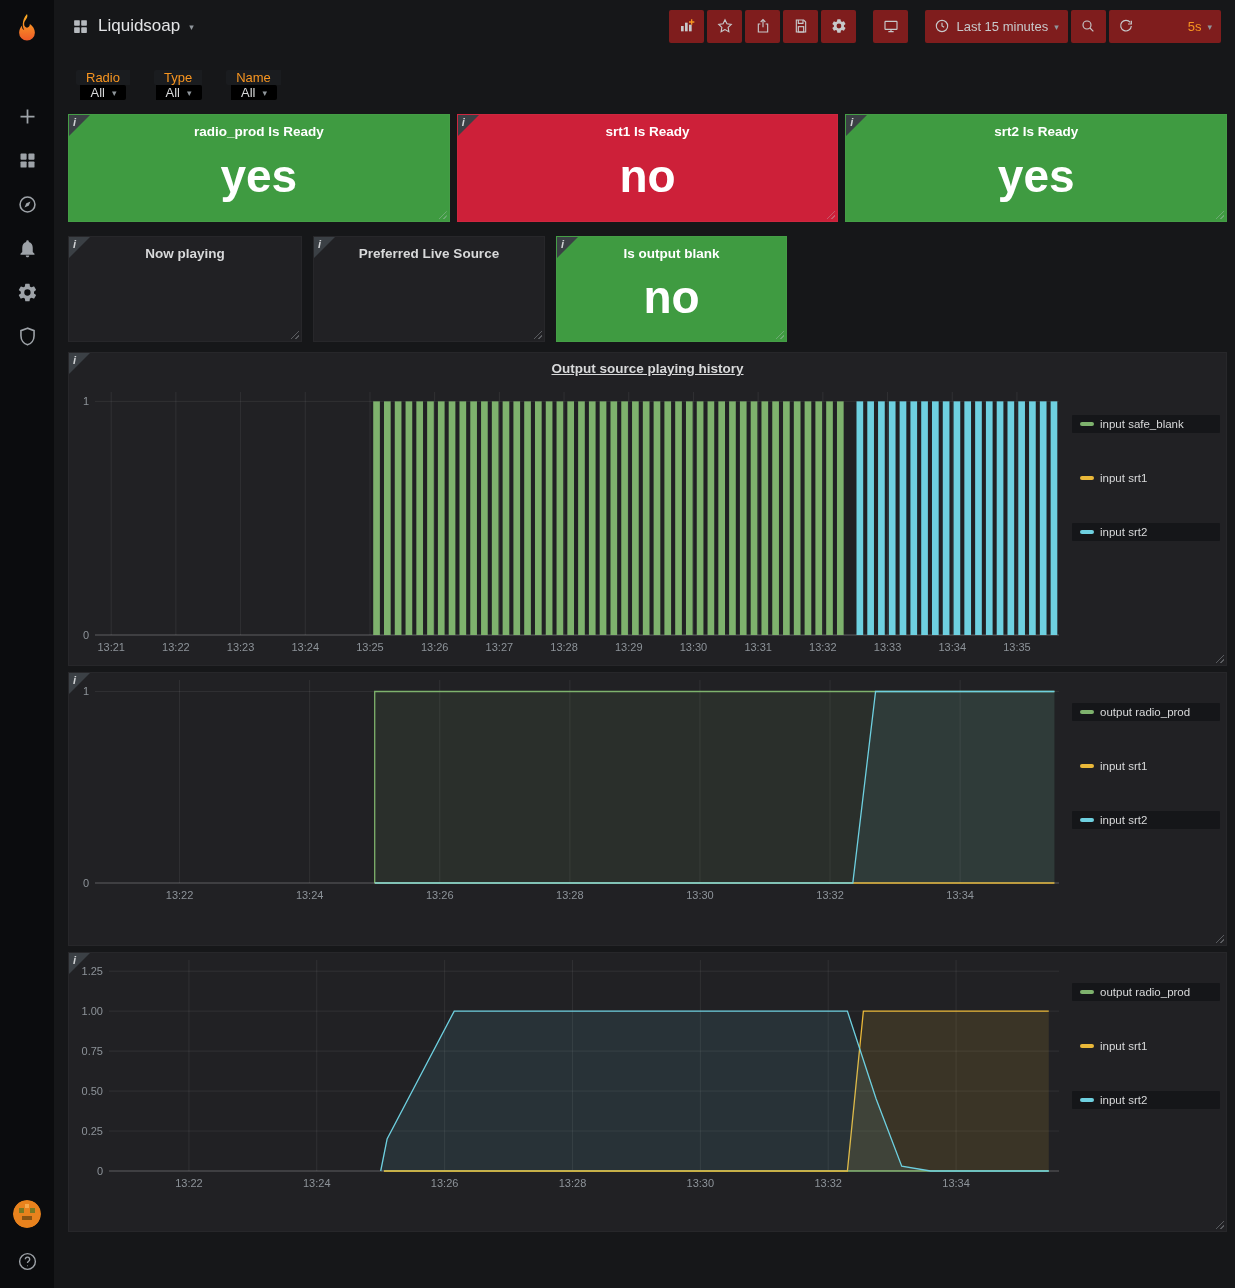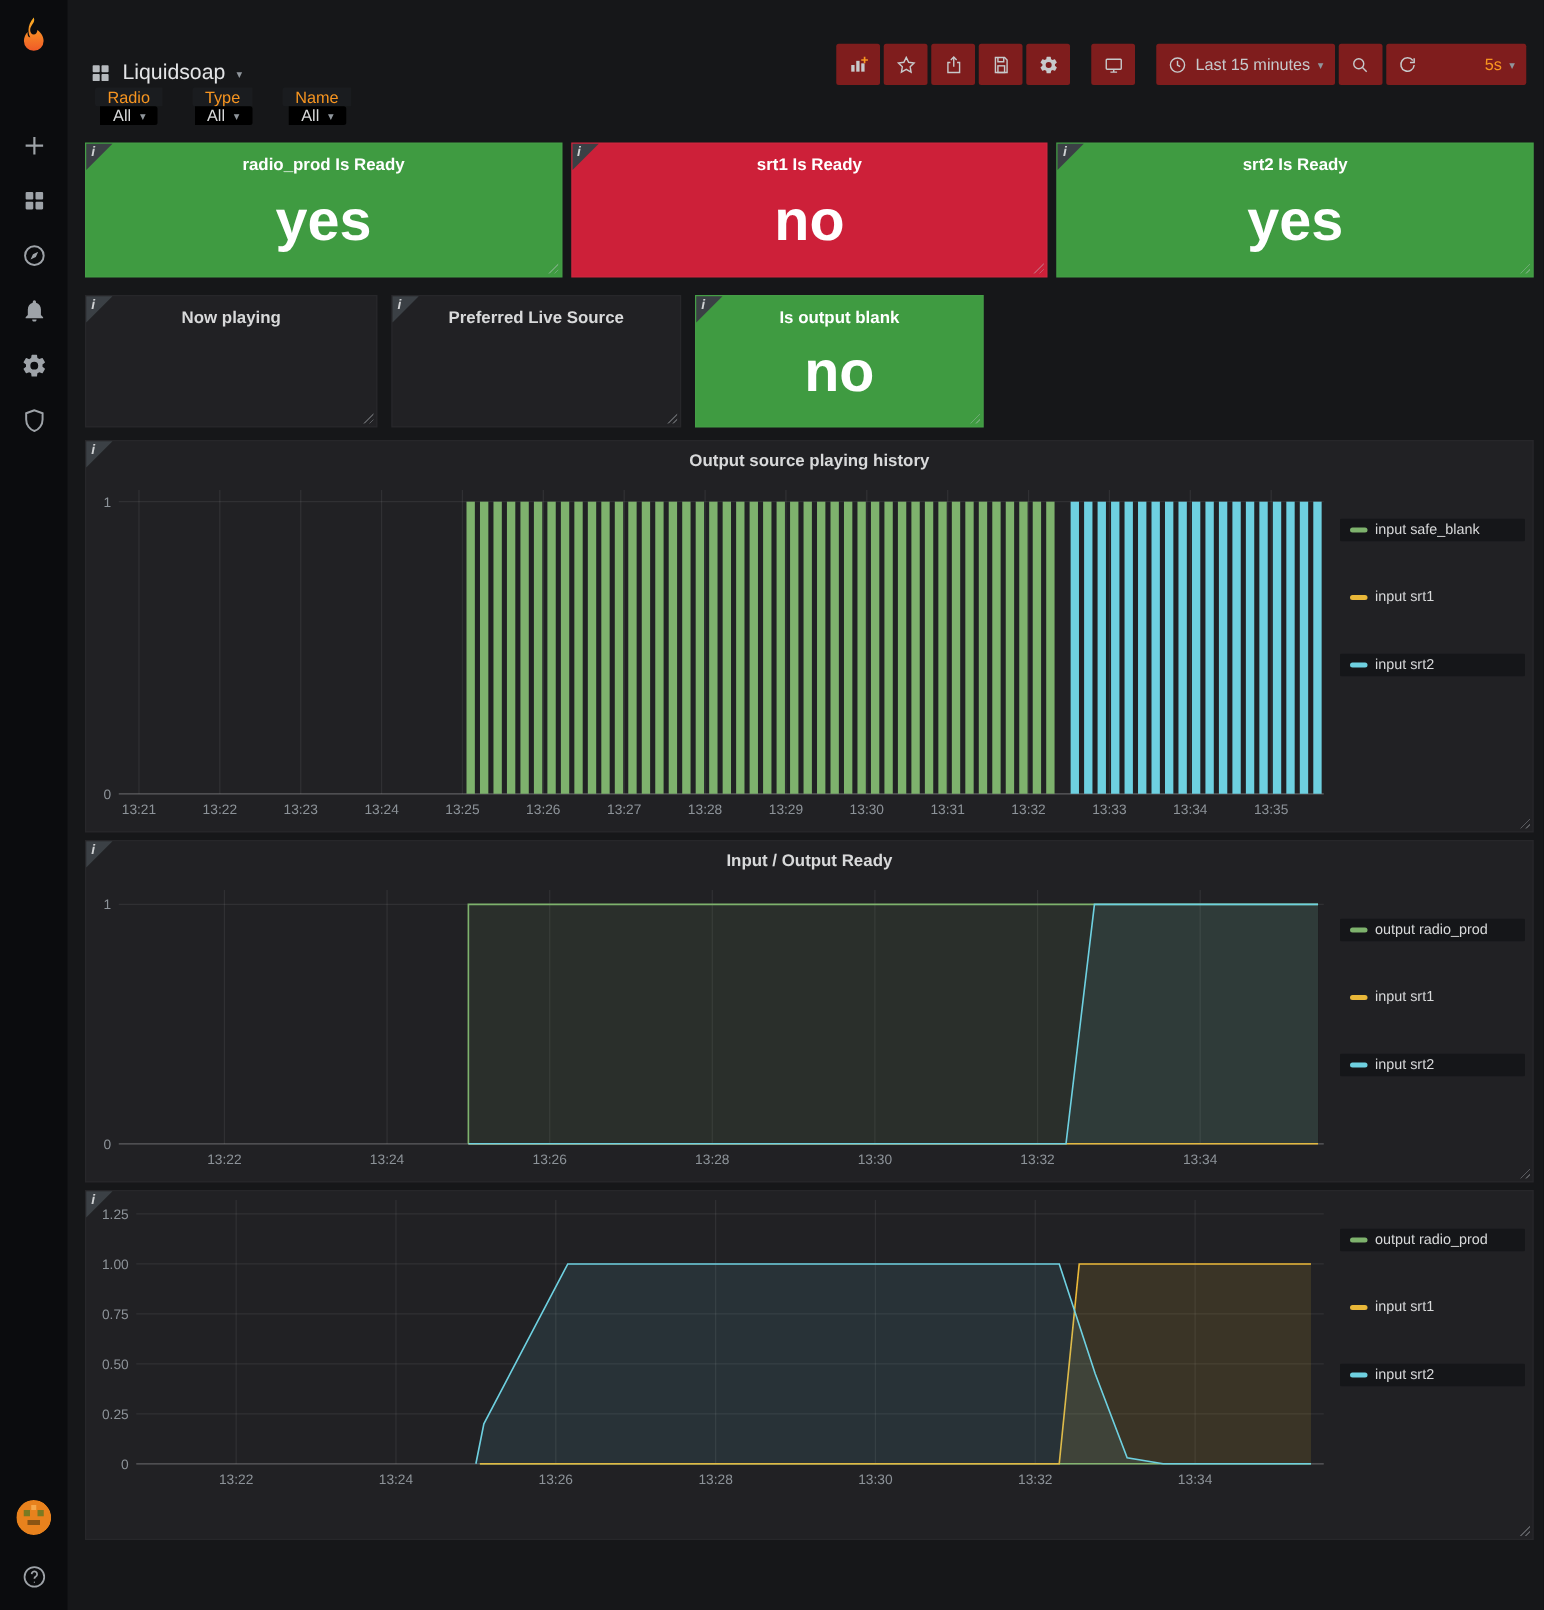--- a/index.html
+++ b/index.html
@@ -11,21 +11,21 @@
   .sidebar { position:absolute; left:0; top:0; width:54px; height:100%; background:#0b0c0e; z-index:5; }
   .logo-box { width:54px; height:54px; display:flex; align-items:center; justify-content:center; cursor:pointer; }
   .side-icons { position:absolute; top:94px; left:0; width:54px; display:flex; flex-direction:column; }
   .side-btn { width:54px; height:44px; display:flex; align-items:center; justify-content:center; color:#9ea3a8; background:none; border:none; cursor:pointer; }
   .side-btn svg { width:21px; height:21px; }
   .side-bottom { position:absolute; bottom:0; left:0; width:54px; display:flex; flex-direction:column; align-items:center; }
   .avatar { width:28px; height:28px; border-radius:50%; overflow:hidden; margin-bottom:16px; cursor:pointer; }
   .help-btn { margin-bottom:10px; height:34px; }
 
   
-  .navbar { position:absolute; left:54px; top:16px; width:1181px; height:52px; display:flex; align-items:flex-end; padding:0 14px 0 18px; background:#161719; }
+  .navbar { position:absolute; left:54px; top:0; width:1181px; height:52px; display:flex; align-items:center; padding:0 14px 0 18px; background:#161719; }
   .nav-left { display:flex; align-items:center; gap:9px; color:#d8d9da; cursor:pointer; }
   .nav-title { font-size:17px; font-weight:500; color:#e3e4e6; }
   .nav-actions { margin-left:auto; display:flex; align-items:center; }
   .nav-btn { height:33px; min-width:35px; background:#7f1d1d; border:none; border-radius:2px; margin-left:3px; display:flex; align-items:center; justify-content:center; gap:6px; color:#c7c9cb; font-family:inherit; font-size:13px; padding:0 9px; cursor:pointer; }
   .nav-btn svg { width:16px; height:16px; }
   .nav-gap { width:14px; }
   .caret { display:inline-block; font-size:9px; color:#90969c; line-height:1; transform:translateY(1px); }
 
   
   .filters { position:absolute; left:76px; top:70px; display:flex; gap:24px; z-index:2; }
@@ -40,21 +40,21 @@
       clip-path:polygon(100% 0,100% 100%,0 100%); }
   .corner-info { position:absolute; top:0; left:0; width:0; height:0; border-top:21px solid #3b4045; border-right:21px solid transparent; z-index:3; cursor:pointer; }
   .corner-info span { position:absolute; top:-20px; left:4px; font-size:11px; font-style:italic; font-weight:700; color:#d0d2d4; }
 
   .stats-row { position:absolute; display:flex; }
   .stat { position:relative; display:flex; flex-direction:column; align-items:center; }
   .stat-title { margin-top:9px; font-size:13.5px; font-weight:600; color:#fff; }
   .stat.neutral .stat-title { color:#d8d9da; }
   .stat-value { flex:1; display:flex; align-items:center; font-size:46px; font-weight:700; color:#fff; padding-bottom:8px; }
 
-  .graph-title { height:32px; line-height:32px; text-align:center; font-size:13.5px; font-weight:600; color:#d8d9da; cursor:pointer; }
+  .graph-title { height:32px; line-height:32px; text-align:center; font-size:13.5px; font-weight:600; color:#d8d9da; cursor:pointer;text-decoration:underline; }
   .graph-body { display:flex; align-items:flex-start; padding:0 6px; }
   .plot text { font-family:"Liberation Sans", sans-serif; font-size:11px; fill:#8d9399; }
   .legend { margin-left:auto; width:148px; margin-top:12px; display:flex; flex-direction:column; }
   .legend-item { display:flex; align-items:center; gap:6px; padding:3px 8px; margin:18px 0; font-size:11.5px; color:#d8d9da; cursor:pointer; border-radius:1px; }
   .legend-item.hl { background:#151619; }
   .swatch { display:inline-block; width:14px; height:4px; border-radius:2px; flex:none; }
 </style>
 </head>
 <body>
 
@@ -395,21 +395,20 @@
             <span>input srt2</span>
           </div>
         </div>
     </div>
   </section>
 
   <section class="panel" style="left:68px; top:672px; width:1159px; height:274px;">
     <div class="corner-info">
         <span>i</span>
       </div>
-    <div class="graph-title">Input / Output Ready</div>
     <div class="graph-body">
       <svg class="plot" width="990" height="232">
           <line x1="104.56140350877193" x2="104.56140350877193" y1="7" y2="210" stroke="rgba(255,255,255,0.07)"></line>
           <text x="104.56140350877193" y="226" text-anchor="middle">13:22</text>
           <line x1="234.65587044534414" x2="234.65587044534414" y1="7" y2="210" stroke="rgba(255,255,255,0.07)"></line>
           <text x="234.65587044534414" y="226" text-anchor="middle">13:24</text>
           <line x1="364.7503373819163" x2="364.7503373819163" y1="7" y2="210" stroke="rgba(255,255,255,0.07)"></line>
           <text x="364.7503373819163" y="226" text-anchor="middle">13:26</text>
           <line x1="494.8448043184885" x2="494.8448043184885" y1="7" y2="210" stroke="rgba(255,255,255,0.07)"></line>
           <text x="494.8448043184885" y="226" text-anchor="middle">13:28</text>

